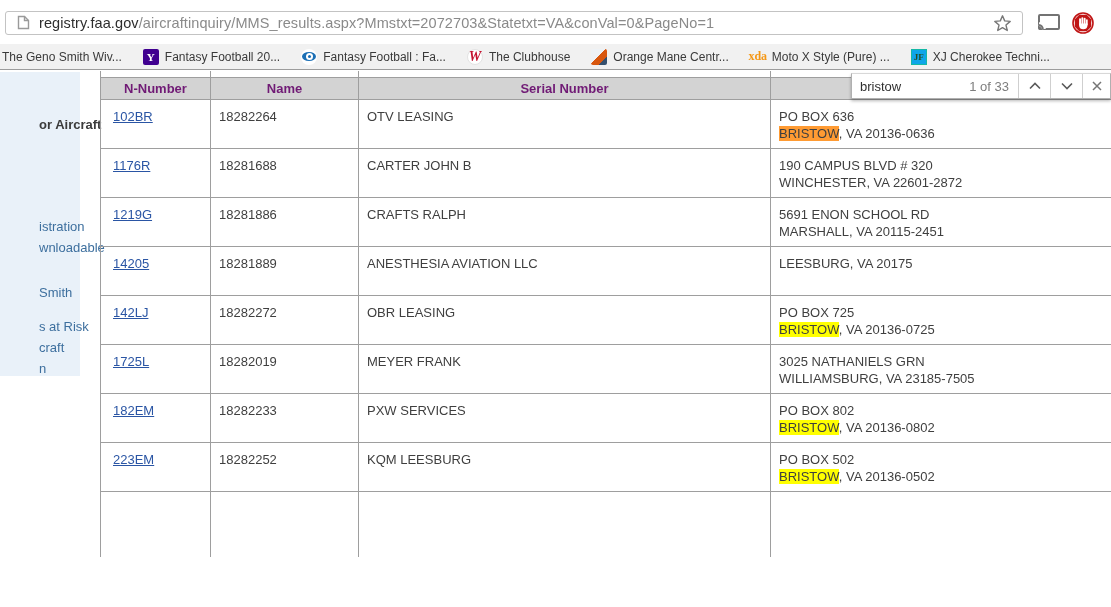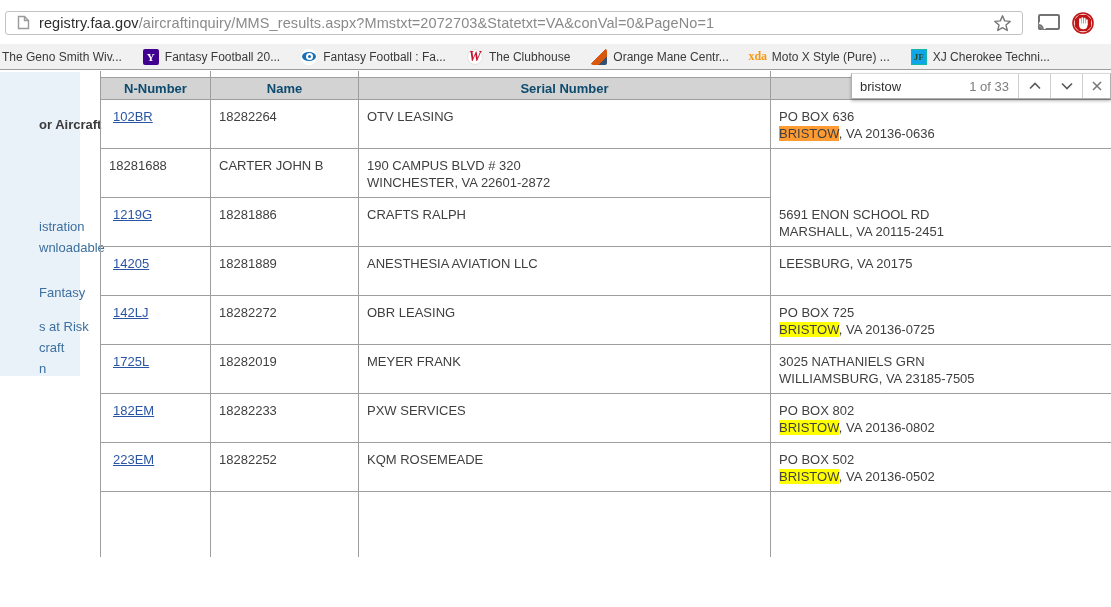--- a/index.html
+++ b/index.html
@@ -36,21 +36,21 @@
   .sidebar{position:absolute;left:0;top:2px;width:80px;height:304px;background:var(--sidebar-bg,#e9f1f9);font-size:13px;}
   .sb-item{position:absolute;left:2px;white-space:nowrap;margin-left:37px;}
   .sb-heading{font-weight:bold;color:#3b3b3b;}
   .sb-link{color:var(--sidebar-link,#3d6f9e);cursor:pointer;}
   
   .results-table{position:absolute;left:100px;top:1px;border-left:1px solid var(--table-border,#9e9e9e);}
   .t-row{display:grid;grid-template-columns:110px 148px 412px 345px;}
   .t-row .cell{border-right:1px solid var(--table-border,#9e9e9e);box-sizing:border-box;overflow:hidden;}
   .spacer-row .cell{height:6px;}
   .header-row .cell{height:23px;background:var(--header-bg,#d3d3d3);border-top:1px solid var(--table-border,#9e9e9e);
-    border-bottom:1px solid var(--table-border,#9e9e9e);font-size:13px;font-weight:bold;color:#0c4a6e;
+    border-bottom:1px solid var(--table-border,#9e9e9e);font-size:13px;font-weight:bold;color:#701a75;
     display:flex;align-items:center;justify-content:center;}
   .data-row .cell{height:49px;border-bottom:1px solid var(--table-border,#9e9e9e);
     padding:8px 8px 0 8px;font-size:13px;color:#3f3f3f;line-height:17px;}
   .data-row .cell.c1{padding-left:12px;}
   .stub-row .cell{height:65px;}
   a.nnum{color:var(--link-blue,#2a55a4);text-decoration:underline;cursor:pointer;}
   .hl-active{background:var(--hl-active,#ff9b33);}
   .hl-match{background:var(--hl-match,#ffff00);}
   
   .find-bar{position:absolute;left:851px;top:3px;width:260px;height:26px;background:#fff;
@@ -135,21 +135,21 @@
     <span>XJ Cherokee Techni...</span>
   </span>
 </div>
 
 <div class="page">
 
   <div class="sidebar">
     <div class="sb-item sb-heading" style="top:45px;">or Aircraft</div>
     <div class="sb-item sb-link" style="top:147px;">istration</div>
     <div class="sb-item sb-link" style="top:168px;">wnloadable</div>
-    <div class="sb-item sb-link" style="top:213px;">Fantasy</div>
+    <div class="sb-item sb-link" style="top:213px;">Smith</div>
     <div class="sb-item sb-link" style="top:247px;">s at Risk</div>
     <div class="sb-item sb-link" style="top:268px;">craft</div>
     <div class="sb-item sb-link" style="top:289px;">n</div>
   </div>
 
   <div class="results-table">
     <div class="t-row spacer-row">
       <div class="cell"></div>
         <div class="cell"></div>
         <div class="cell"></div>
@@ -166,20 +166,21 @@
     <div class="cell c1"><a class="nnum">102BR</a></div>
     <div class="cell">18282264</div>
     <div class="cell">OTV LEASING</div>
     <div class="cell">
       <div>PO BOX 636</div>
       <div><span class="hl-active">BRISTOW</span><span>, VA 20136-0636</span></div>
     </div>
   </div>
 
   <div class="t-row data-row">
+    <div class="cell c1"><a class="nnum">1176R</a></div>
     <div class="cell">18281688</div>
     <div class="cell">CARTER JOHN B</div>
     <div class="cell">
       <div>190 CAMPUS BLVD # 320</div>
       <div><span></span><span>WINCHESTER, VA 22601-2872</span></div>
     </div>
   </div>
 
   <div class="t-row data-row">
     <div class="cell c1"><a class="nnum">1219G</a></div>
@@ -226,21 +227,21 @@
     <div class="cell">PXW SERVICES</div>
     <div class="cell">
       <div>PO BOX 802</div>
       <div><span class="hl-match">BRISTOW</span><span>, VA 20136-0802</span></div>
     </div>
   </div>
 
   <div class="t-row data-row">
     <div class="cell c1"><a class="nnum">223EM</a></div>
     <div class="cell">18282252</div>
-    <div class="cell">KQM ROSEMEADE</div>
+    <div class="cell">KQM LEESBURG</div>
     <div class="cell">
       <div>PO BOX 502</div>
       <div><span class="hl-match">BRISTOW</span><span>, VA 20136-0502</span></div>
     </div>
   </div>
 </div>
     <div class="t-row stub-row">
       <div class="cell"></div>
         <div class="cell"></div>
         <div class="cell"></div>

